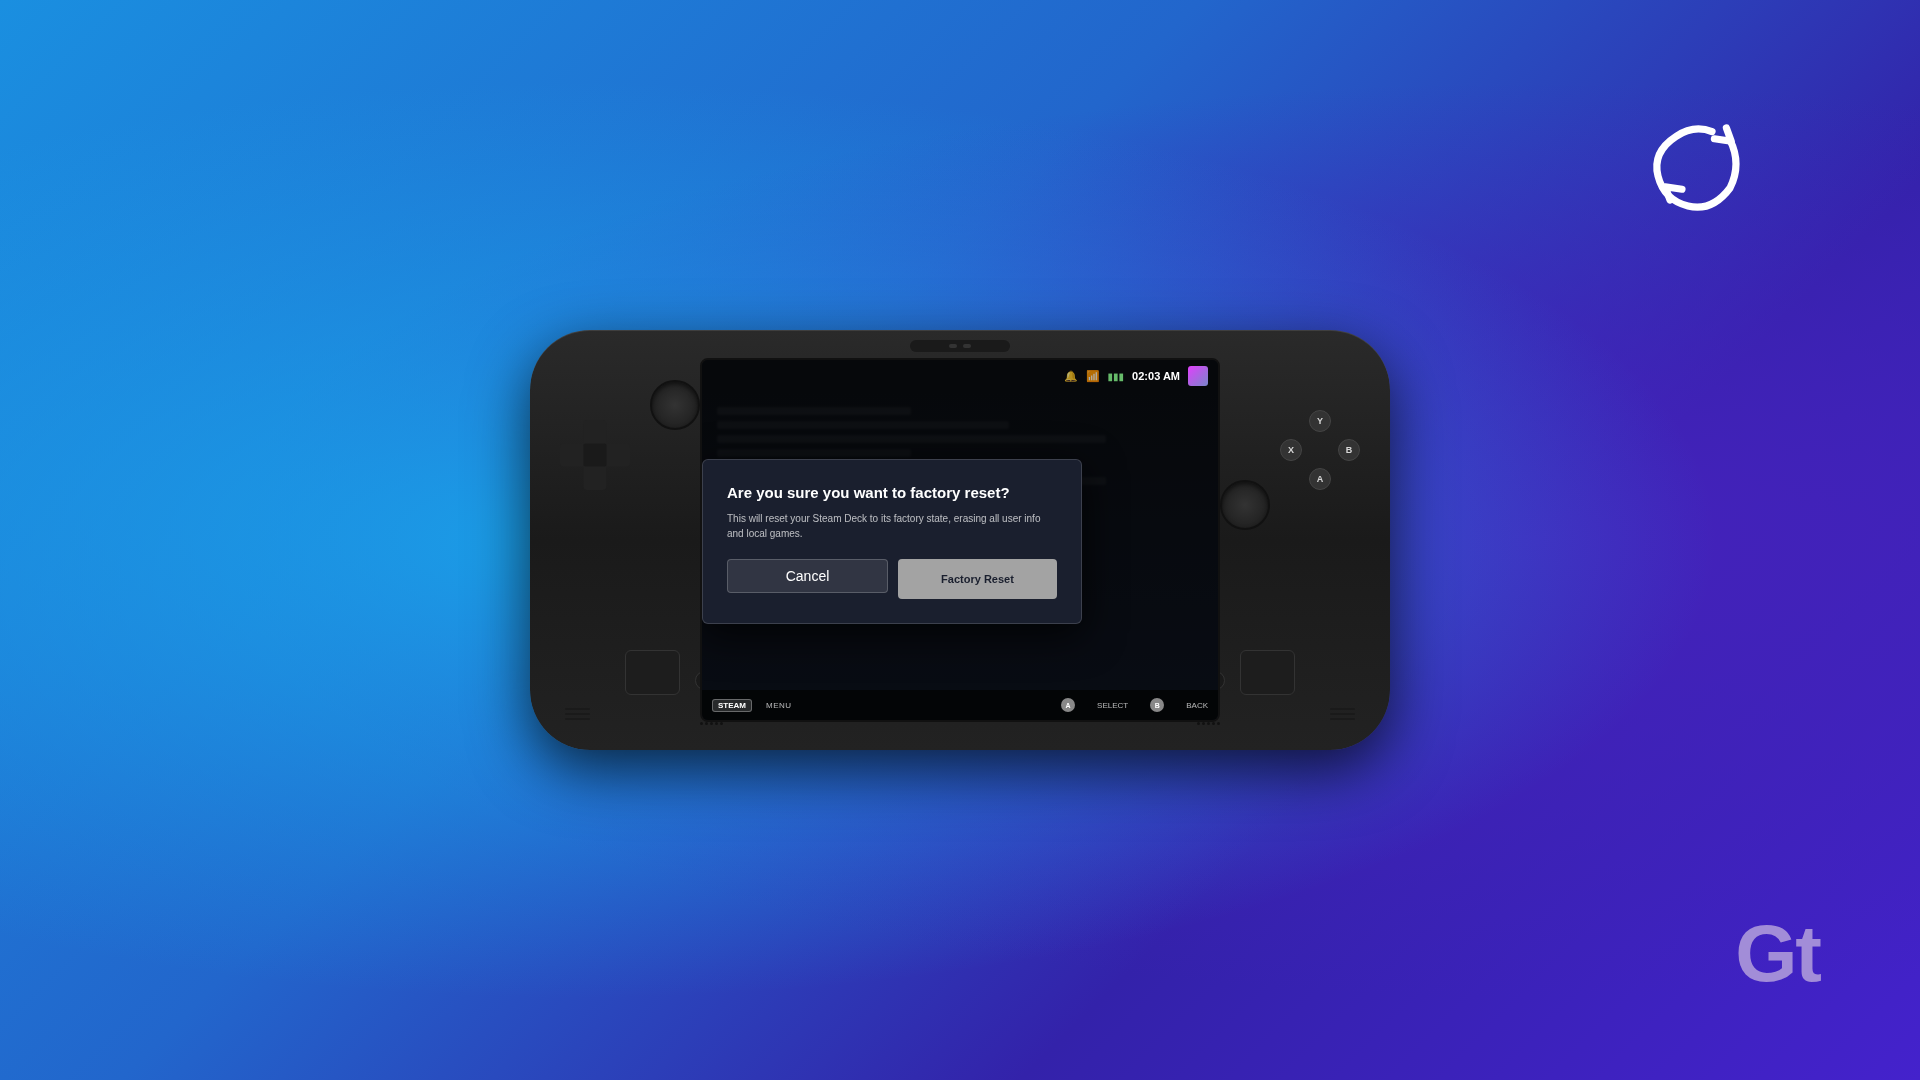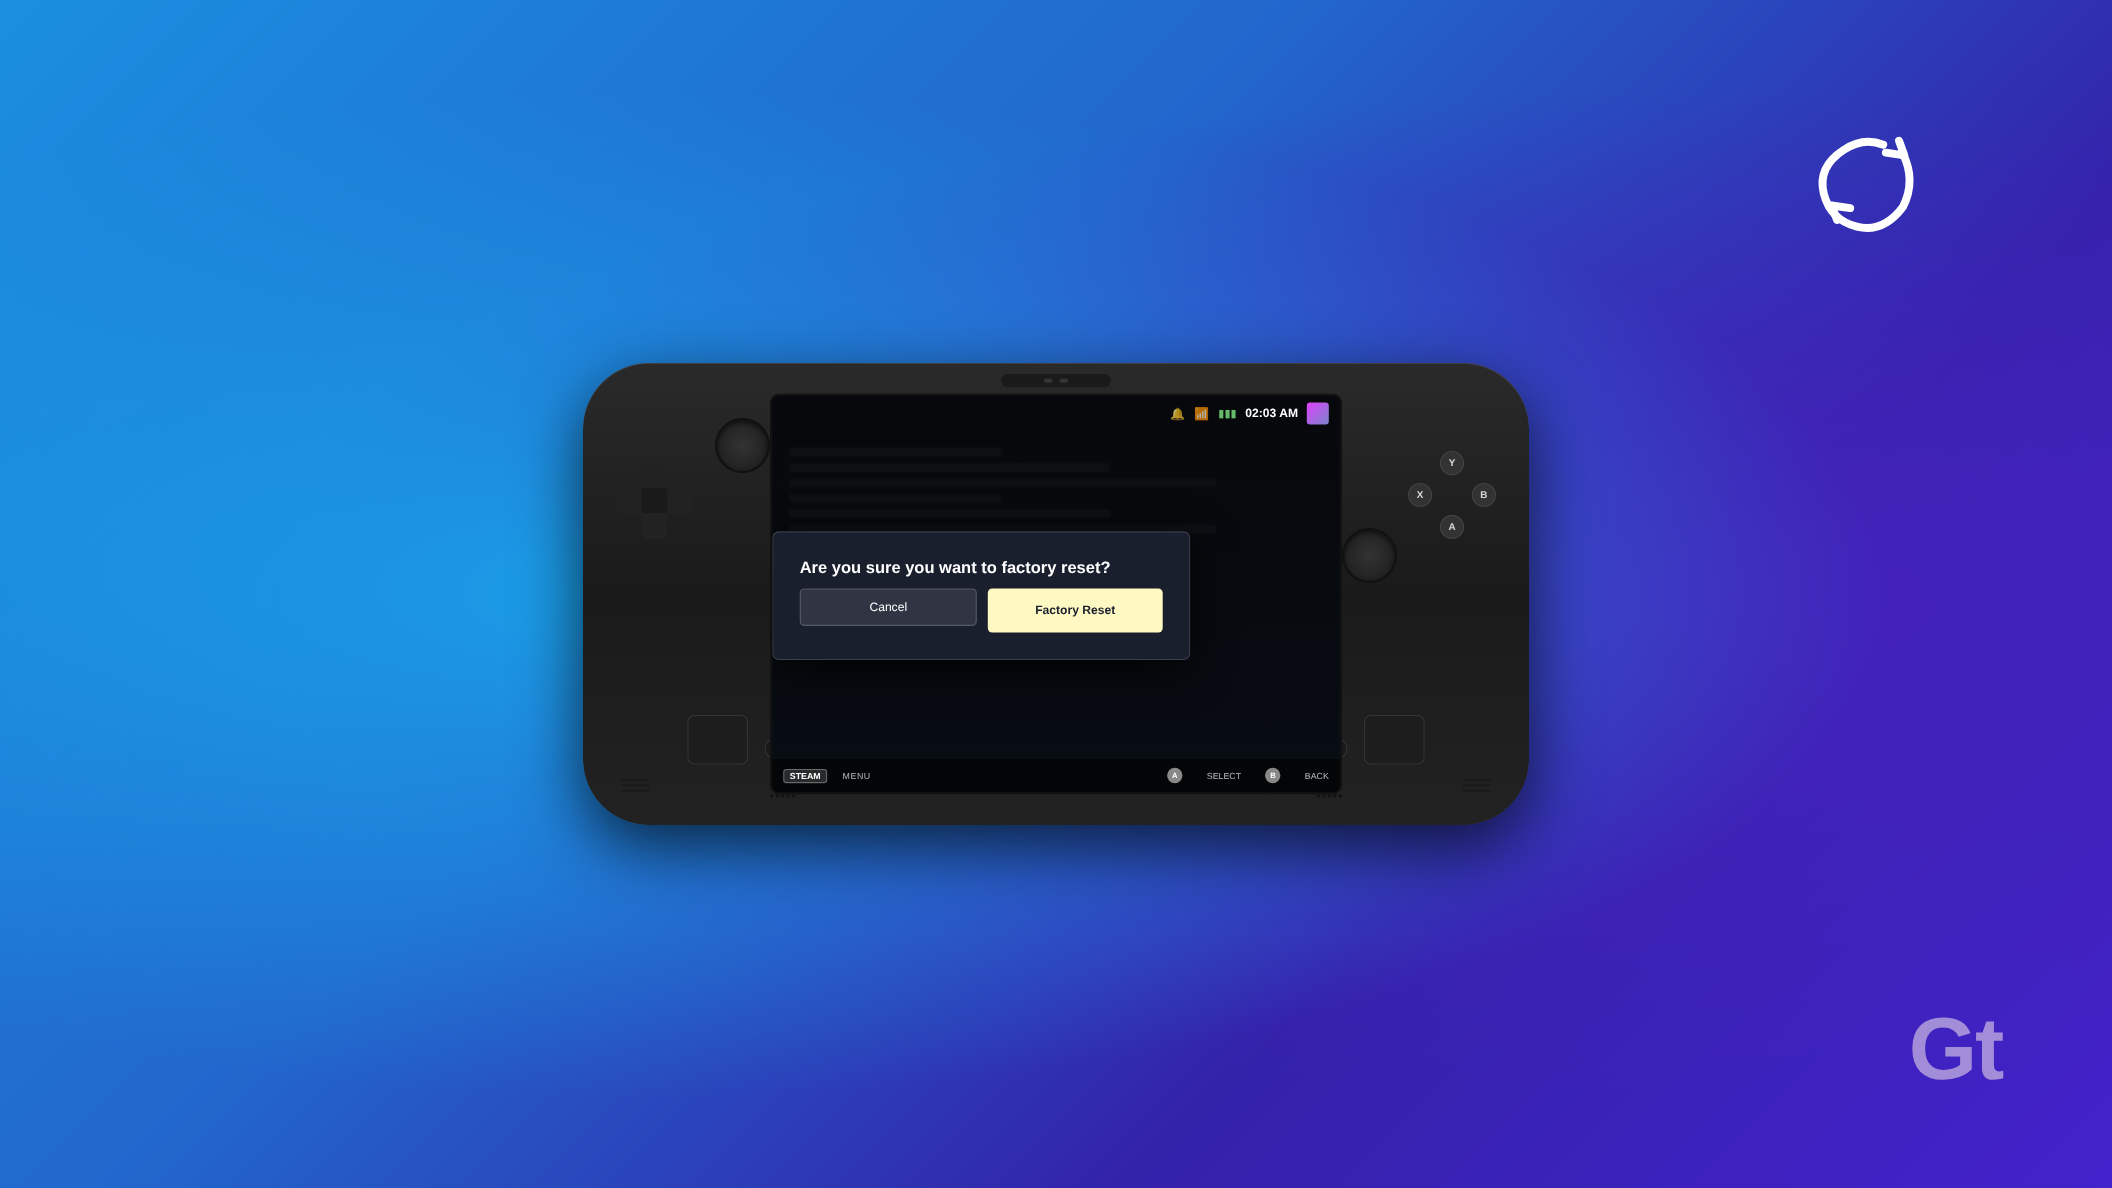--- a/index.html
+++ b/index.html
@@ -187,31 +187,31 @@
       gap: 10px;
     }
 
     .btn-cancel {
       flex: 1;
       height: 34px;
       background: rgba(255,255,255,0.1);
       border: 1px solid rgba(255,255,255,0.2);
       border-radius: 4px;
       color: white;
-      font-size: 11px;
+      font-size: 14px;
       cursor: pointer;
       display: flex;
       align-items: center;
       justify-content: center;
     }
 
     .btn-factory-reset {
       flex: 1;
       height: 40px;
-      background: #fef9c3;
+      background: #a3a3a3;
       border: none;
       border-radius: 4px;
       color: #1a1f2e;
       font-size: 11px;
       font-weight: bold;
       cursor: pointer;
       display: flex;
       align-items: center;
       justify-content: center;
     }
@@ -594,20 +594,21 @@
           <div class="bg-row long"></div>
           <div class="bg-row short"></div>
           <div class="bg-row medium"></div>
           <div class="bg-row long"></div>
           <div class="bg-row medium"></div>
         </div>
 
         <div class="modal-overlay">
           <div class="modal-dialog">
             <div class="modal-title">Are you sure you want to factory reset?</div>
+            <div class="modal-description">This will reset your Steam Deck to its factory state, erasing all user info and local games.</div>
             <div class="modal-buttons">
               <button class="btn-cancel">Cancel</button>
               <button class="btn-factory-reset">Factory Reset</button>
             </div>
           </div>
         </div>
       </div>
 
       <div class="screen-bottombar">
         <span class="steam-pill">STEAM</span>

